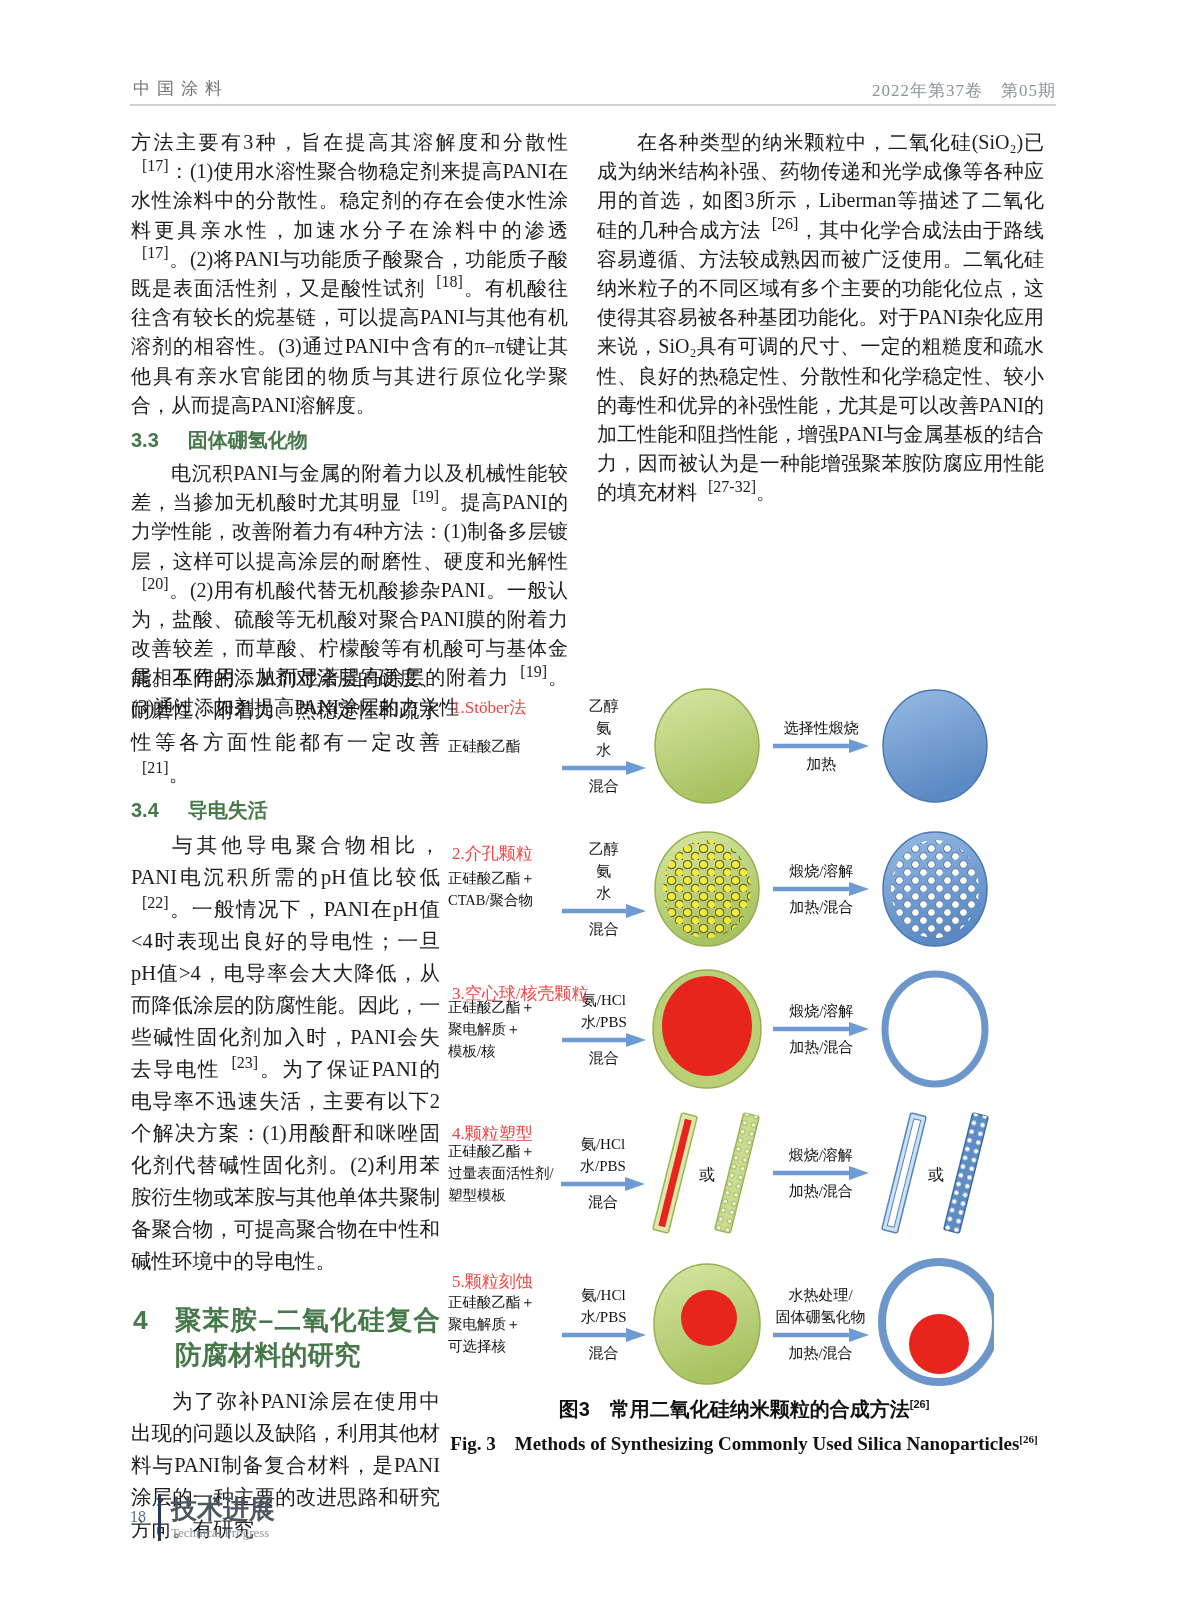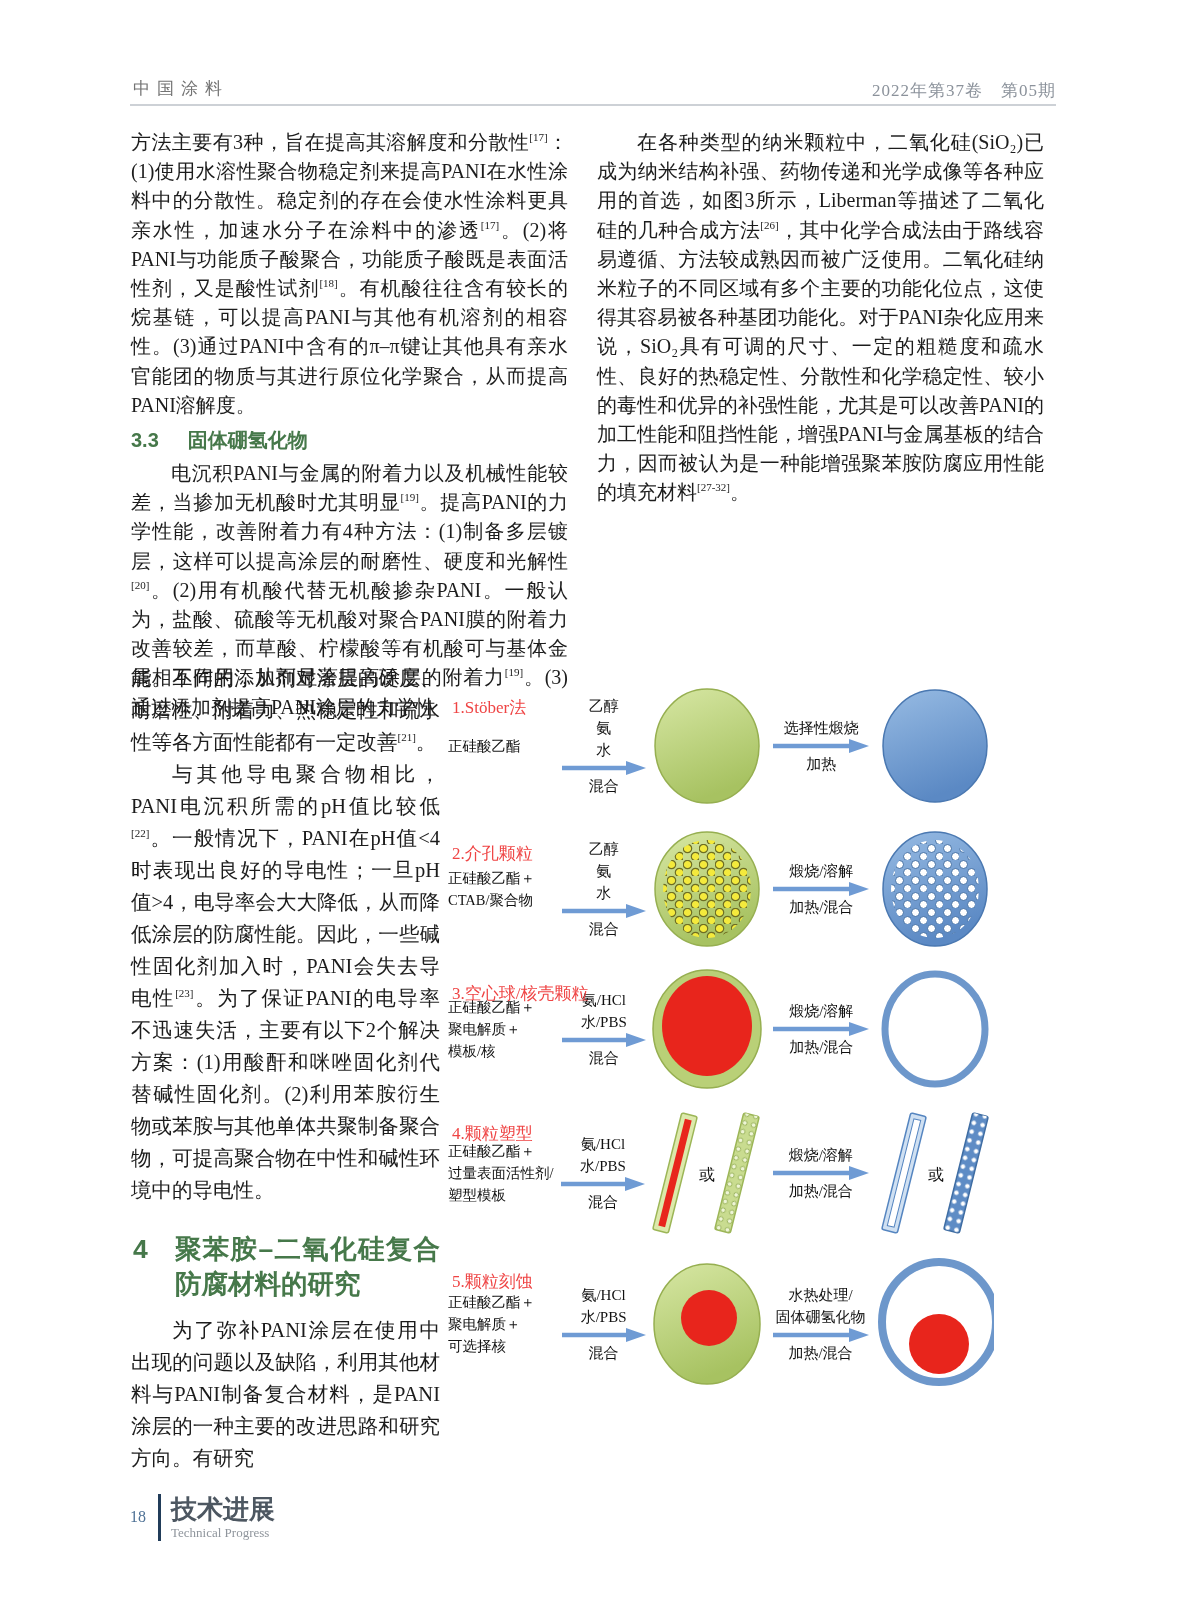--- a/index.html
+++ b/index.html
@@ -11,21 +11,21 @@
   .hdr-right{position:absolute;right:131px;top:79px;font-size:17px;color:#8b929b;letter-spacing:1px;}
   .hdr-rule{position:absolute;left:130px;top:104px;width:926px;height:2px;background:#cdd1d6;}
 
   
   .col-left-wide{position:absolute;left:131px;top:128px;width:437px;}
   .col-left-narrow{position:absolute;left:131px;top:662px;width:309px;}
   .col-right{position:absolute;left:597px;top:128px;width:447px;}
   p.body{margin:0;font-size:20px;line-height:29.2px;text-align:justify;text-justify:inter-ideograph;}
   p.body.narrow{font-size:20.5px;line-height:32px;}
   p.indent{text-indent:2em;}
-  p.body sup{font-size:11px;line-height:0;}
+  p.body sup{font-size:16px;line-height:0;margin-left:11px;}
 
   .sec-head{margin:7px 0 5px 0;font-family:"Liberation Sans","DejaVu Sans",sans-serif;
             font-weight:bold;font-size:20px;color:#46784a;}
   .sec-head .num{margin-right:29px;}
   .big-head{position:relative;margin:26px 0 12px 0;padding-left:44px;
             font-family:"Liberation Sans","DejaVu Sans",sans-serif;
             font-weight:bold;font-size:26.5px;line-height:35px;color:#46784a;text-align:justify;}
   .big-head .num{position:absolute;left:2px;top:0;}
 
   
@@ -96,20 +96,23 @@
   <div class="col-left-wide">
     <p class="body">方法主要有3种，旨在提高其溶解度和分散性<sup>[17]</sup>：(1)使用水溶性聚合物稳定剂来提高PANI在水性涂料中的分散性。稳定剂的存在会使水性涂料更具亲水性，加速水分子在涂料中的渗透<sup>[17]</sup>。(2)将PANI与功能质子酸聚合，功能质子酸既是表面活性剂，又是酸性试剂<sup>[18]</sup>。有机酸往往含有较长的烷基链，可以提高PANI与其他有机溶剂的相容性。(3)通过PANI中含有的π–π键让其他具有亲水官能团的物质与其进行原位化学聚合，从而提高PANI溶解度。</p>
     <div class="sec-head">
       <span class="num">3.3</span><span>固体硼氢化物</span>
     </div>
     <p class="body indent">电沉积PANI与金属的附着力以及机械性能较差，当掺加无机酸时尤其明显<sup>[19]</sup>。提高PANI的力学性能，改善附着力有4种方法：(1)制备多层镀层，这样可以提高涂层的耐磨性、硬度和光解性<sup>[20]</sup>。(2)用有机酸代替无机酸掺杂PANI。一般认为，盐酸、硫酸等无机酸对聚合PANI膜的附着力改善较差，而草酸、柠檬酸等有机酸可与基体金属相互作用，从而显著提高涂层的附着力<sup>[19]</sup>。(3)通过添加剂提高PANI涂层的力学性</p>
   </div>
 
   <div class="col-left-narrow">
     <p class="body narrow">能。不同的添加剂对涂层的硬度、耐磨性、附着力、热稳定性和疏水性等各方面性能都有一定改善<sup>[21]</sup>。</p>
+    <div class="sec-head">
+      <span class="num">3.4</span><span>导电失活</span>
+    </div>
     <p class="body narrow indent">与其他导电聚合物相比，PANI电沉积所需的pH值比较低<sup>[22]</sup>。一般情况下，PANI在pH值&lt;4时表现出良好的导电性；一旦pH值&gt;4，电导率会大大降低，从而降低涂层的防腐性能。因此，一些碱性固化剂加入时，PANI会失去导电性<sup>[23]</sup>。为了保证PANI的电导率不迅速失活，主要有以下2个解决方案：(1)用酸酐和咪唑固化剂代替碱性固化剂。(2)利用苯胺衍生物或苯胺与其他单体共聚制备聚合物，可提高聚合物在中性和碱性环境中的导电性。</p>
     <div class="big-head">
       <span class="num">4</span><span>聚苯胺–二氧化硅复合防腐材料的研究</span>
     </div>
     <p class="body narrow indent">为了弥补PANI涂层在使用中出现的问题以及缺陷，利用其他材料与PANI制备复合材料，是PANI涂层的一种主要的改进思路和研究方向。有研究</p>
   </div>
 
   <div class="col-right">
     <p class="body indent">在各种类型的纳米颗粒中，二氧化硅(SiO₂)已成为纳米结构补强、药物传递和光学成像等各种应用的首选，如图3所示，Liberman等描述了二氧化硅的几种合成方法<sup>[26]</sup>，其中化学合成法由于路线容易遵循、方法较成熟因而被广泛使用。二氧化硅纳米粒子的不同区域有多个主要的功能化位点，这使得其容易被各种基团功能化。对于PANI杂化应用来说，SiO₂具有可调的尺寸、一定的粗糙度和疏水性、良好的热稳定性、分散性和化学稳定性、较小的毒性和优异的补强性能，尤其是可以改善PANI的加工性能和阻挡性能，增强PANI与金属基板的结合力，因而被认为是一种能增强聚苯胺防腐应用性能的填充材料<sup>[27-32]</sup>。</p>
   </div>
@@ -311,20 +314,24 @@
         <div class="shapebox">
           <svg width="126" height="132">
             <ellipse cx="63" cy="64" rx="57" ry="60" fill="#ffffff" stroke="#6d97cb" stroke-width="8"></ellipse>
             <circle cx="63" cy="86" r="30" fill="#e8251c"></circle>
           </svg>
         </div>
       </div>
     </div>
   </div>
 
+  <div class="fig-caption">
+    <div class="cap-zh">图3　常用二氧化硅纳米颗粒的合成方法<sup>[26]</sup></div>
+    <div class="cap-en">Fig. 3　Methods of Synthesizing Commonly Used Silica Nanoparticles<sup>[26]</sup></div>
+  </div>
 
   <div class="footer">
     <div class="page-num">18</div>
     <div class="foot-bar"></div>
     <div>
       <div class="foot-zh">技术进展</div>
       <div class="foot-en">Technical Progress</div>
     </div>
   </div>
 </div>

